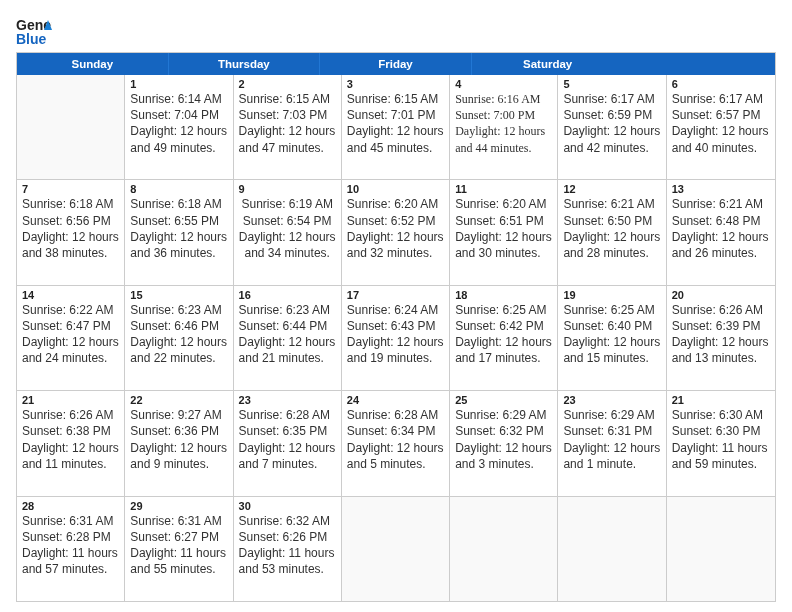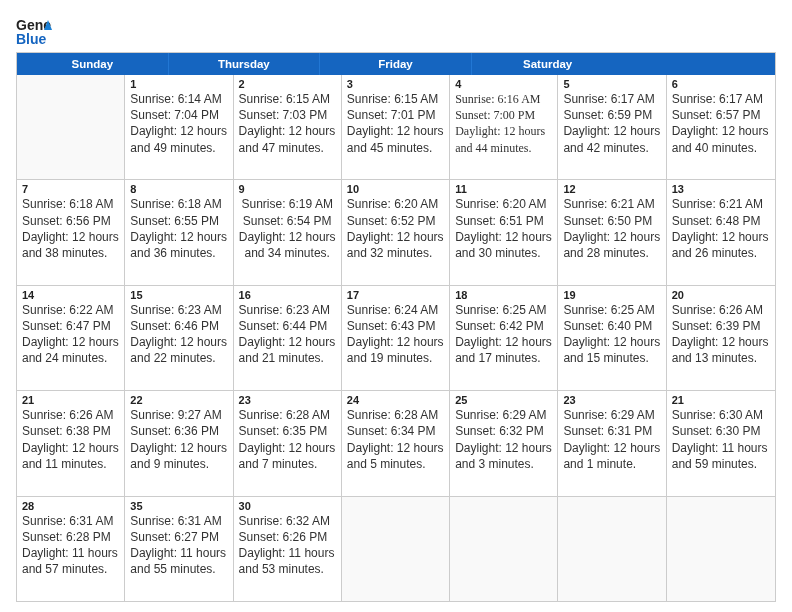--- a/index.html
+++ b/index.html
@@ -322,21 +322,21 @@
         </div>
         <div class="cal-row">
           <div class="cal-cell">
             <div class="day-num">28</div>
             <div class="day-info" style="white-space: pre-line;">Sunrise: 6:31 AM
 Sunset: 6:28 PM
 Daylight: 11 hours
 and 57 minutes.</div>
           </div>
           <div class="cal-cell">
-            <div class="day-num">35</div>
+            <div class="day-num">29</div>
             <div class="day-info" style="white-space: pre-line;">Sunrise: 6:31 AM
 Sunset: 6:27 PM
 Daylight: 11 hours
 and 55 minutes.</div>
           </div>
           <div class="cal-cell">
             <div class="day-num">30</div>
             <div class="day-info" style="white-space: pre-line;">Sunrise: 6:32 AM
 Sunset: 6:26 PM
 Daylight: 11 hours

